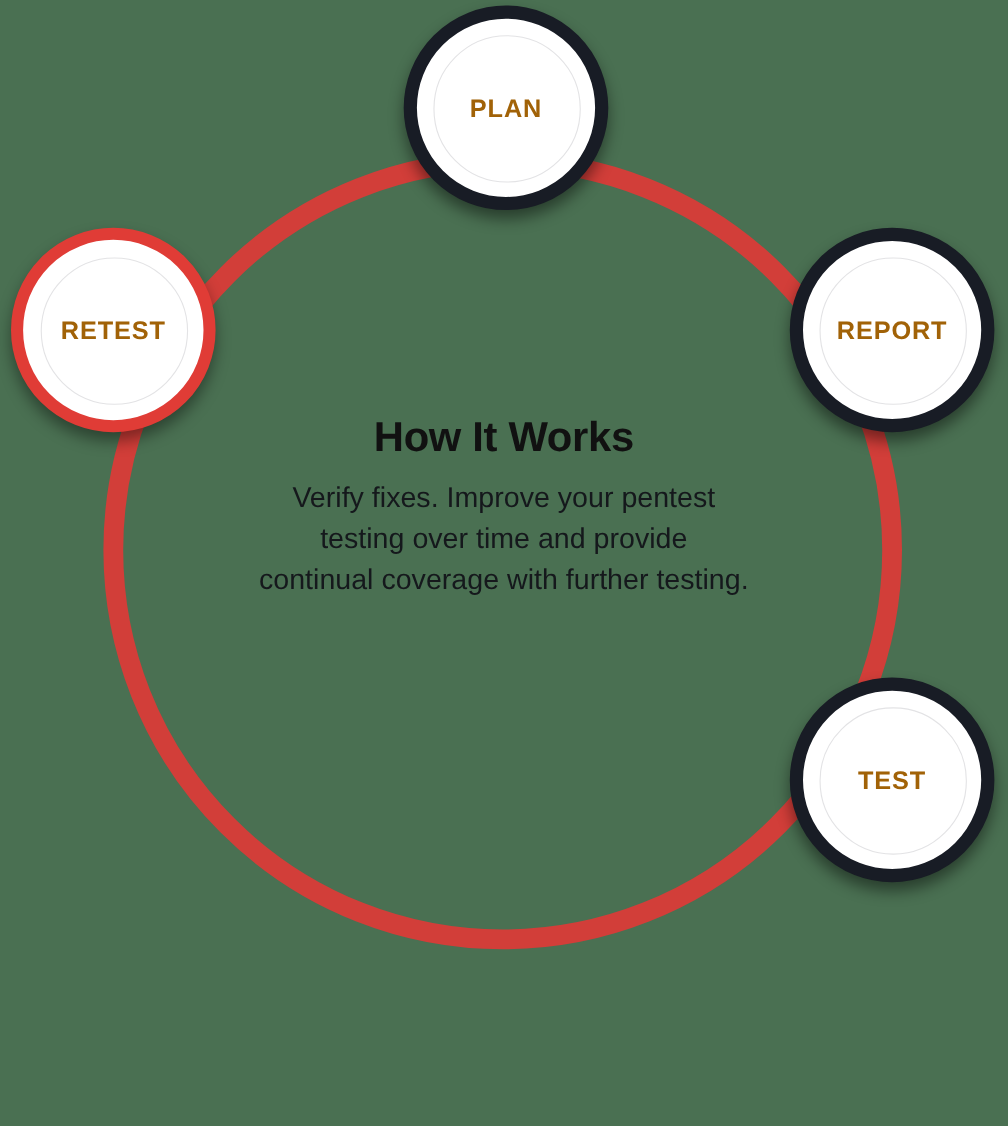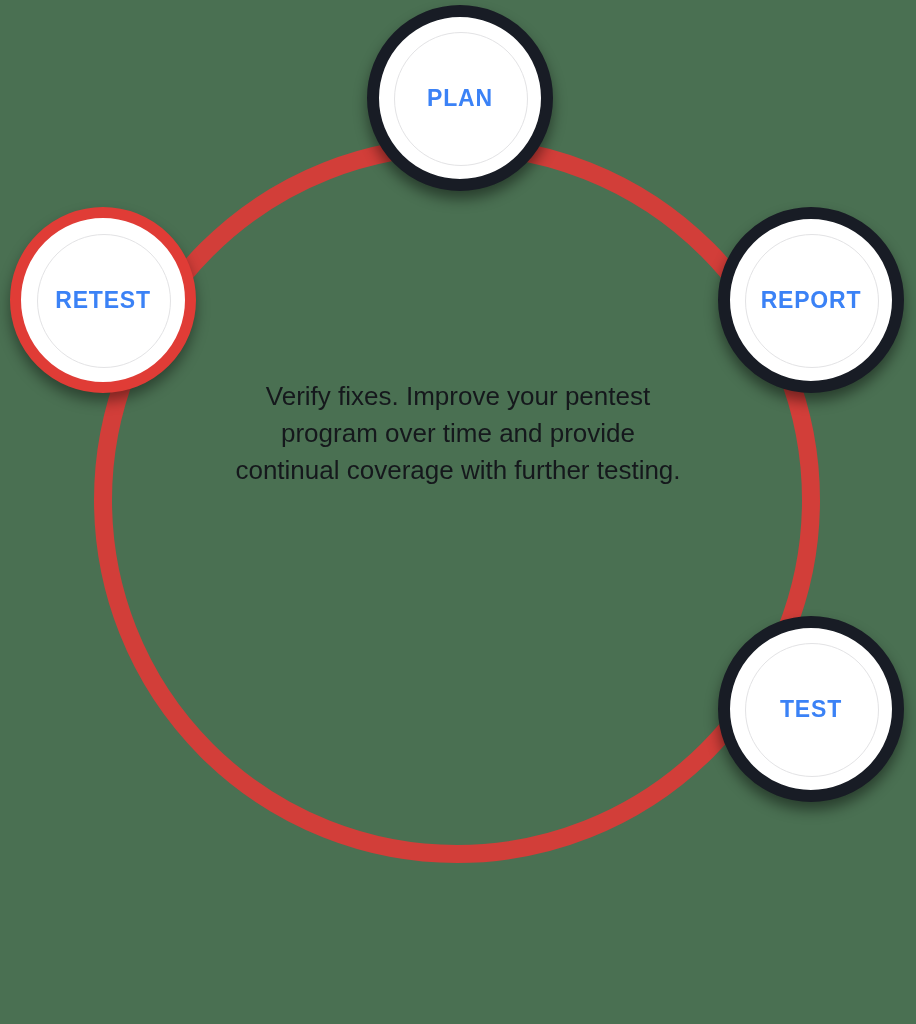--- a/index.html
+++ b/index.html
@@ -91,21 +91,21 @@
     margin-top: -66px;
     border-radius: 50%;
     border: 1px solid #e3e3e5;
     pointer-events: none;
   }
   .node-label {
     position: relative;
     z-index: 2;
     font-size: 23px;
     font-weight: bold;
-    color: #3b82f6;
+    color: #a16207;
     letter-spacing: 0.8px;
     white-space: nowrap;
   }
 
   
   #node-plan    { left: 367px; top:   5px; }
   #node-scope   { left: 718px; top: 207px; }
   #node-test    { left: 718px; top: 616px; }
   #node-report  { left: 365px; top: 818px; }
   #node-youfix  { left:  10px; top: 616px; }
@@ -114,23 +114,24 @@
 </head>
 <body>
 
 <div id="diagram">
 
   <svg id="ring-svg" viewBox="0 0 916 1024" aria-hidden="true">
     <circle cx="457" cy="500" r="354" fill="none" stroke="#d23e39" stroke-width="18"></circle>
   </svg>
 
   <div class="center-block">
+    <h2 class="center-title">How It Works</h2>
     <p class="center-desc">
       <span class="ln">Verify fixes. Improve your pentest</span>
-      <span class="ln">program over time and provide</span>
+      <span class="ln">testing over time and provide</span>
       <span class="ln">continual coverage with further testing.</span>
     </p>
   </div>
 
   <div class="node dark" id="node-plan">
     <span class="node-label">PLAN</span>
   </div>
 
   <div class="node dark" id="node-scope">
     <span class="node-label">REPORT</span>

